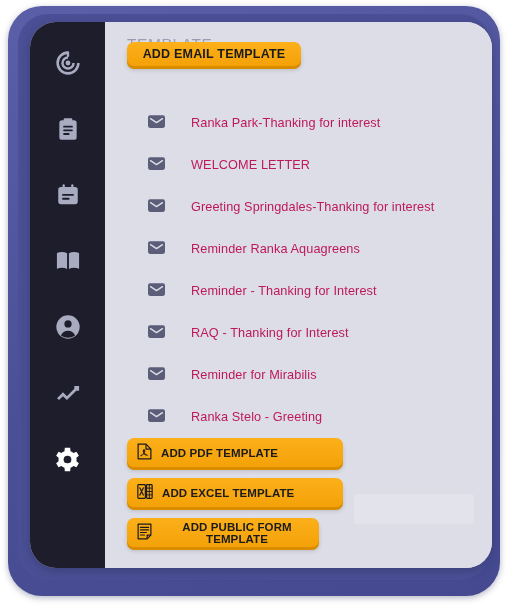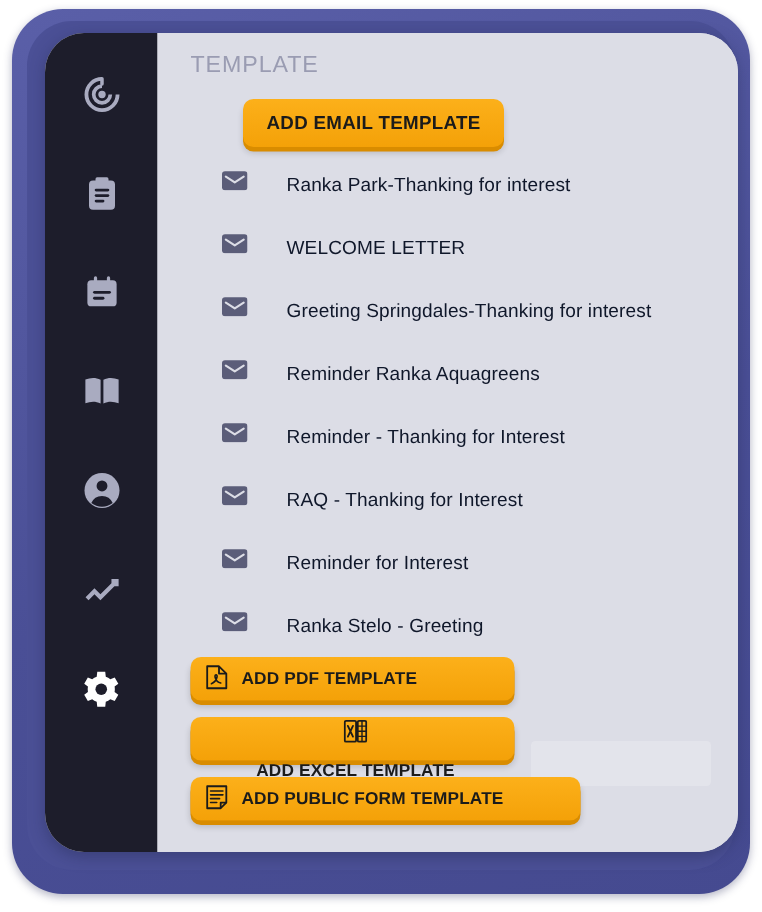--- a/index.html
+++ b/index.html
@@ -116,61 +116,60 @@
     color: #1b1b1b;
     font-family: "Liberation Sans", sans-serif;
     font-weight: bold;
     cursor: pointer;
     display: flex;
     align-items: center;
     box-sizing: border-box;
   }
   .btn-add-email {
     left: 22px;
-    top: 44px;
+    top: 20px;
     width: 174px;
-    height: 32px;
+    height: 24px;
     justify-content: center;
     font-size: 12.5px;
     letter-spacing: 0.2px;
-    margin-left: 35px;
   }
   .btn-bottom {
     left: 22px;
     width: 216px;
     height: 29px;
     padding-left: 10px;
     font-size: 11.5px;
     letter-spacing: 0.1px;
     gap: 9px;
   }
   .btn-pdf   { top: 416px; width: 216px; align-items: center; }
-  .btn-excel { top: 456px; width: 216px; flex-direction: column; }
-  .btn-form  { top: 496px; width: 260px; }
+  .btn-excel { top: 456px; width: 216px; }
+  .btn-form  { top: 496px; width: 192px; }
   .btn-bottom .file-ico { flex: 0 0 auto; display: block; }
 
   
   .tpl-list {
     position: absolute;
     left: 0;
     top: 80px;
     width: 100%;
   }
   .tpl-row {
     display: flex;
     align-items: center;
     height: 42px;
     padding-left: 43px;
     cursor: pointer;
     box-sizing: border-box;
   }
   .env-ico { flex: 0 0 auto; display: block; margin-right: 26px; }
   .tpl-label {
     font-size: 12.7px;
-    color: #0f172a;
+    color: #be185d;
     letter-spacing: 0.1px;
     white-space: nowrap;
   }
 </style>
 </head>
 <body>
 
 <div class="frame-outer">
   <div class="frame-inner-shade"></div>
 
@@ -320,21 +319,21 @@
           <span class="tpl-label">RAQ - Thanking for Interest</span>
         </div>
 
         <div class="tpl-row">
           <span class="env-ico">
             <svg width="17" height="13" viewBox="0 0 20 15">
               <rect x="0" y="0" width="20" height="15" rx="2.4" fill="#5b5d79"></rect>
               <path d="M3 4.2l7 4.6 7-4.6" fill="none" stroke="#dcdde6" stroke-width="1.7" stroke-linecap="round" stroke-linejoin="round"></path>
             </svg>
           </span>
-          <span class="tpl-label">Reminder for Interest</span>
+          <span class="tpl-label">Reminder for Mirabilis</span>
         </div>
 
         <div class="tpl-row">
           <span class="env-ico">
             <svg width="17" height="13" viewBox="0 0 20 15">
               <rect x="0" y="0" width="20" height="15" rx="2.4" fill="#5b5d79"></rect>
               <path d="M3 4.2l7 4.6 7-4.6" fill="none" stroke="#dcdde6" stroke-width="1.7" stroke-linecap="round" stroke-linejoin="round"></path>
             </svg>
           </span>
           <span class="tpl-label">Ranka Stelo - Greeting</span>

